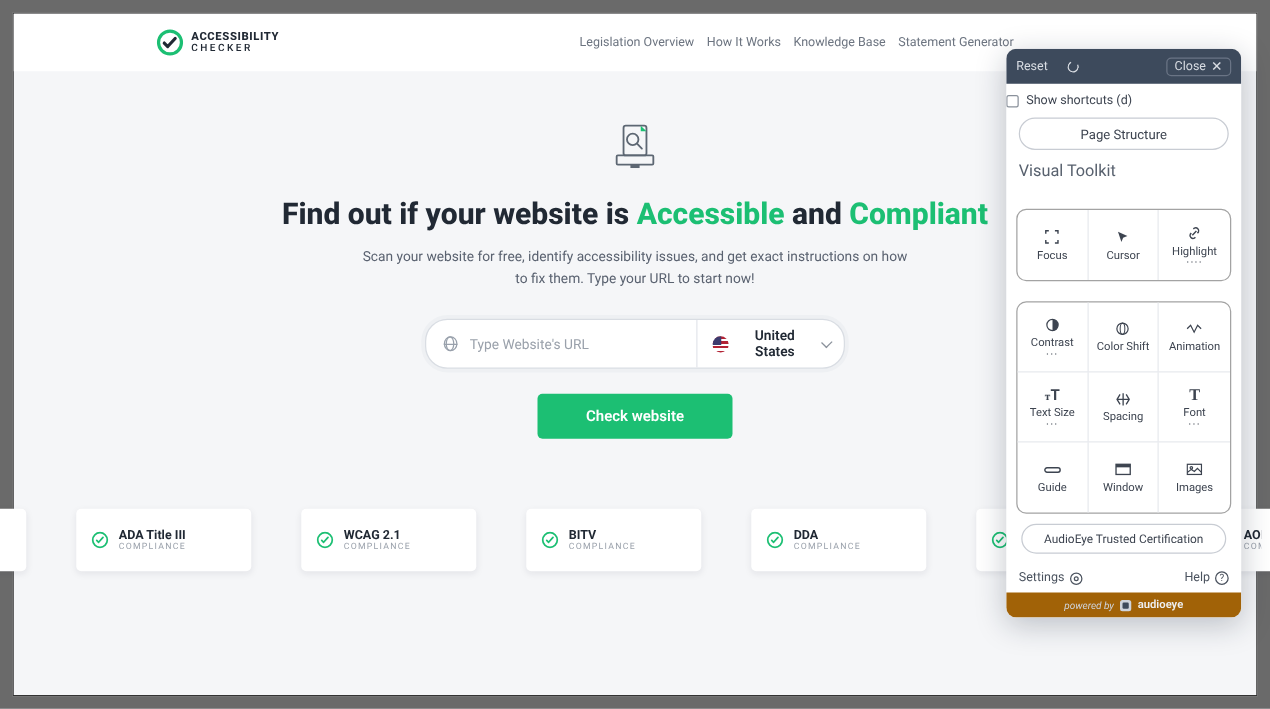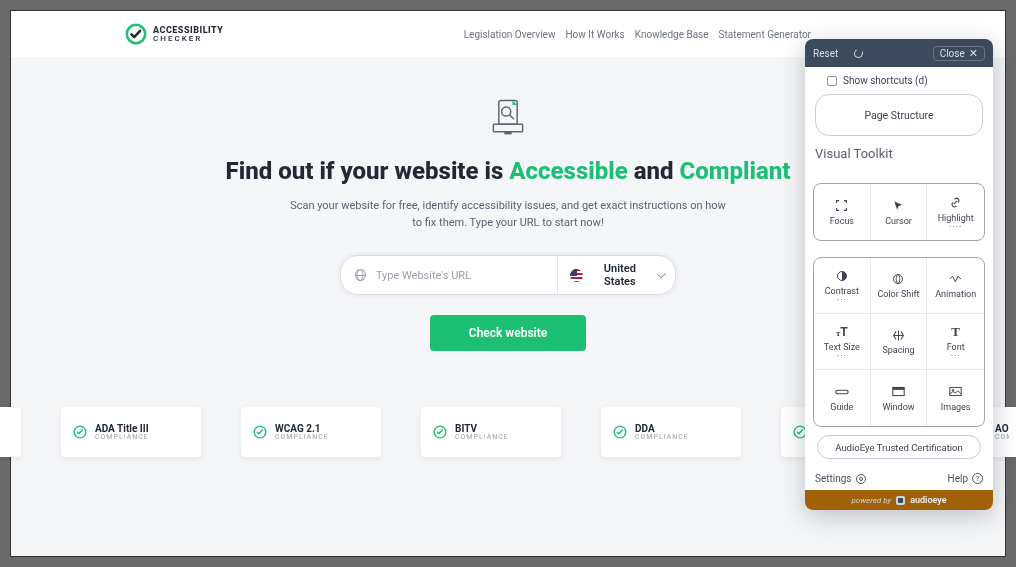--- a/index.html
+++ b/index.html
@@ -38,23 +38,23 @@
   .card-title { font-size: 10px; font-weight: 700; color:#212934; white-space:nowrap; }
   .card-sub { font-size: 7px; letter-spacing: 1px; color:#9aa1ab; }
 
   
   .panel { position: absolute; right: 12px; top: 28px; width: 188px; background: #fff; border-radius: 8px; box-shadow: 0 6px 24px rgba(20,30,50,.25); overflow:hidden; }
   .panel-hdr { background: #3d4a5c; height: 28px; display:flex; align-items:center; padding: 0 8px; gap:6px;}
   .reset { color:#d9dde3; font-size:10px; display:flex; align-items:center; gap:16px; cursor:pointer;}
   .refresh-ico { width:9px;height:9px;border:1.3px solid #d9dde3;border-radius:50%;border-top-color:transparent; transform:rotate(20deg);}
   .close-btn { margin-left:auto; color:#d9dde3; font-size:10px; border:1px solid #6a7485; border-radius:4px; padding: 1px 6px; display:flex; align-items:center; gap:4px; cursor:pointer;}
   .close-x { font-size:11px; line-height:1; }
-  .shortcuts-row { display:flex; align-items:center; gap:6px; padding:8px 22px; font-size:10px; color:#3d4450;}
+  .shortcuts-row { display:flex; align-items:center; gap:6px; padding:8px 0; font-size:10px; color:#3d4450;}
   .chk { width:10px;height:10px;border:1px solid #8a919b;border-radius:2px; }
-  .ps-btn { margin: 0 10px 8px; border:1px solid #c8ccd3; border-radius:14px; height:42px; display:flex;align-items:center;justify-content:center;font-size:10.5px;color:#3d4450; cursor:pointer;}
+  .ps-btn { margin: 0 10px 8px; border:1px solid #c8ccd3; border-radius:14px; height:26px; display:flex;align-items:center;justify-content:center;font-size:10.5px;color:#3d4450; cursor:pointer;}
   .vt-title { padding: 2px 10px 6px; font-size:13px; font-weight:400; color:#58616e;}
   .tool-grid { margin: 16px 8px 8px; border:1px solid #a3a3a3; border-radius:8px; display:grid; grid-template-columns: repeat(3,1fr); }
   .tool { height:56px; display:flex; flex-direction:column; align-items:center; justify-content:center; gap:3px; border-right:1px solid #e8eaee; border-bottom:1px solid #e8eaee; cursor:pointer; }
   .tool:nth-child(3n){border-right:0;}
   .grid1 .tool:nth-child(n+1){border-bottom:0;}
   .grid2 .tool:nth-child(n+7){border-bottom:0;}
   .tool-ico { width:14px;height:14px;display:flex;align-items:center;justify-content:center;color:#3d4450;}
   .tool-label { font-size:9px; color:#3d4450; }
   .tool-dots { font-size:9px; color:#3d4450; line-height:.4; letter-spacing:1px; height:3px;}
   .cert-btn { margin: 2px 12px 8px; border:1px solid #c8ccd3; border-radius:12px; height:24px; display:flex;align-items:center;justify-content:center;font-size:9.5px;color:#3d4450; cursor:pointer;}

